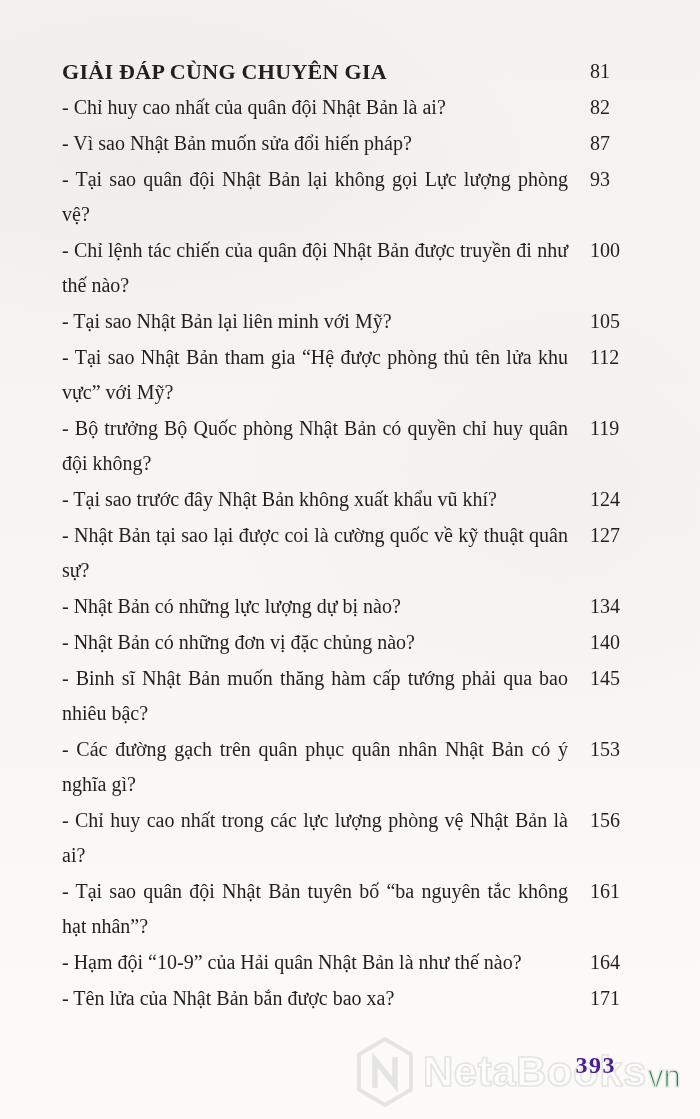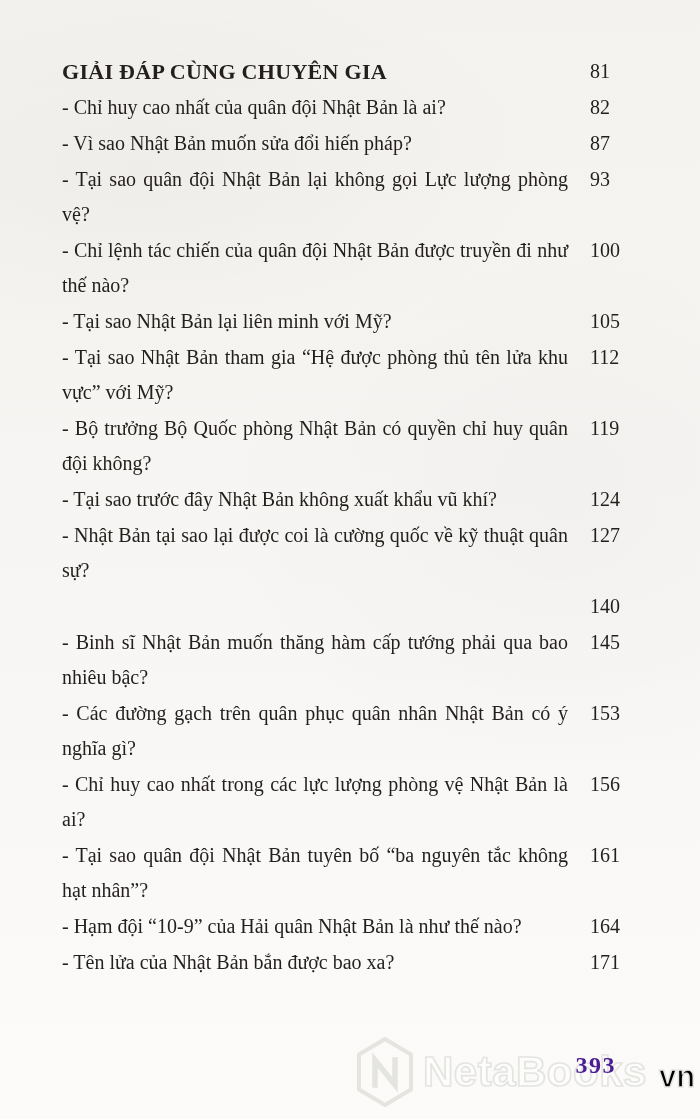--- a/index.html
+++ b/index.html
@@ -71,26 +71,26 @@
     font-weight: bold;
     font-size: 42px;
     line-height: 1;
     color: #fdfdfc;
     -webkit-text-stroke: 1.7px #e4e4e1;
     letter-spacing: 0.5px;
     margin-left: 7px;
   }
   .wm-tld {
     font-family: "Liberation Sans", "DejaVu Sans", sans-serif;
-    font-weight: bold;
+    font-weight: normal;
     font-size: 31px;
     line-height: 1;
-    color: #000000;
+    color: #15803d;
     -webkit-text-stroke: 1.5px #e6e6e3;
-    margin-left: 12px;
+    margin-left: 1px;
     padding-top: 8px;
   }
   .footer-page-number {
     position: absolute;
     top: 22px;
     right: 60px;
     z-index: 2;
     font-size: 24px;
     font-weight: bold;
     letter-spacing: 1.5px;
@@ -137,20 +137,25 @@
   </div>
   <div class="toc-row">
     <div class="toc-text">- Tại sao trước đây Nhật Bản không xuất khẩu vũ khí?</div>
     <div class="toc-page">124</div>
   </div>
   <div class="toc-row">
     <div class="toc-text">- Nhật Bản tại sao lại được coi là cường quốc về kỹ thuật quân sự?</div>
     <div class="toc-page">127</div>
   </div>
   <div class="toc-row">
+    <div class="toc-text">- Nhật Bản có những lực lượng dự bị nào?</div>
+    <div class="toc-page">134</div>
+  </div>
+  <div class="toc-row">
+    <div class="toc-text">- Nhật Bản có những đơn vị đặc chủng nào?</div>
     <div class="toc-page">140</div>
   </div>
   <div class="toc-row">
     <div class="toc-text">- Binh sĩ Nhật Bản muốn thăng hàm cấp tướng phải qua bao nhiêu bậc?</div>
     <div class="toc-page">145</div>
   </div>
   <div class="toc-row">
     <div class="toc-text">- Các đường gạch trên quân phục quân nhân Nhật Bản có ý nghĩa gì?</div>
     <div class="toc-page">153</div>
   </div>

